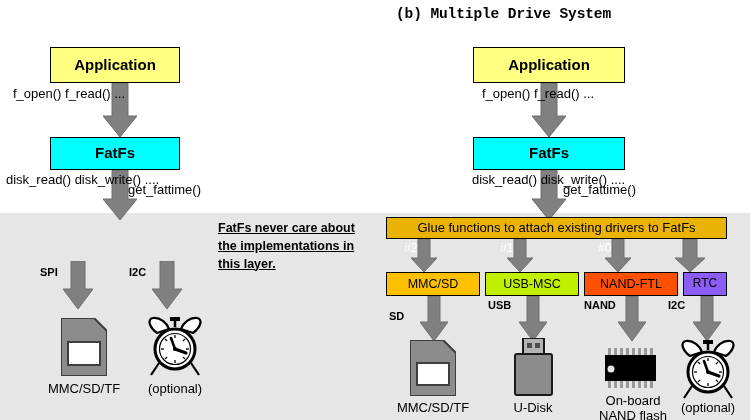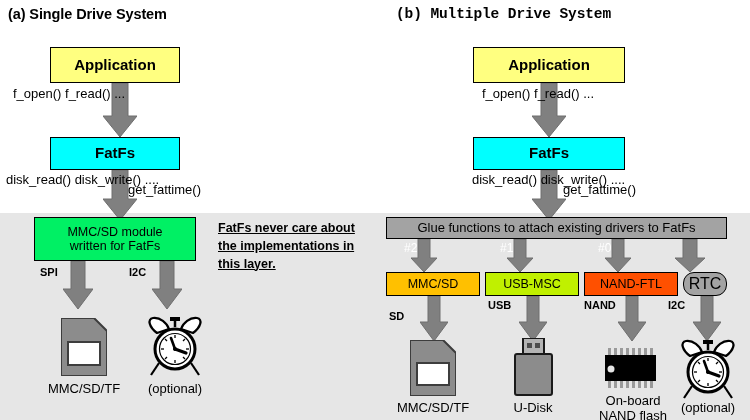--- a/index.html
+++ b/index.html
@@ -19,33 +19,33 @@
     position:absolute;
     font-size:14.5px;font-weight:bold;color:#000;
     letter-spacing:-0.1px;
     white-space:nowrap;
   }
   .box{
     position:absolute;
     border:1.5px solid #000;
     box-sizing:border-box;
     display:flex;align-items:center;justify-content:center;
-    text-align:center;
+    text-align:right;
     color:#000;
     line-height:1.12;
     white-space:pre-line;
   }
   .box.app{background:#ffff80;font-weight:bold;font-size:15px;}
   .box.fatfs{background:#00ffff;font-weight:bold;font-size:15px;}
   .box.mod-green{background:#00f064;font-size:12.5px;}
-  .box.glue{background:#a3a3a3;font-size:13px;}
+  .box.glue{background:#eab308;font-size:13px;}
   .box.amber{background:#ffc000;font-size:12.5px;}
   .box.lime{background:#c0f000;font-size:12.5px;}
   .box.orange{background:#ff5000;font-size:12.5px;}
-  .box.magenta{background:#a3a3a3;font-size:16px;border-radius:11px;}
+  .box.magenta{background:#8b5cf6;font-size:12px;}
 
   .api-label{
     position:absolute;
     font-size:13px;color:#000;white-space:nowrap;
     line-height:1.28;
   }
   .small-label{
     position:absolute;
     font-size:11px;font-weight:bold;color:#000;white-space:nowrap;
   }
@@ -72,21 +72,20 @@
   .icon{position:absolute;}
   .icon svg{display:block;}
 </style>
 </head>
 <body>
 
 <div id="stage">
 
   <div class="gray-band" style="top:213px;height:207px;"></div>
 
-  <div class="panel-title" style="left:8px;top:6px;">(a) Single Drive System</div>
 
   <div class="box app" style="left:50px;top:47px;width:130px;height:36px;">Application</div>
 
   <div class="arrow" style="left:103px;top:83px;">
     <svg width="34" height="54" viewBox="0 0 34 54">
       <polygon points="9,0 25,0 25,33 34,33 17,54 0,33 9,33" fill="#808080" stroke="#6e6e6e" stroke-width="1"></polygon>
     </svg>
   </div>
   <div class="api-label" style="left:13px;top:86px;">f_open()
 f_read()
@@ -97,22 +96,20 @@
   <div class="arrow" style="left:103px;top:170px;">
     <svg width="34" height="50" viewBox="0 0 34 50">
       <polygon points="9,0 25,0 25,29 34,29 17,50 0,29 9,29" fill="#808080" stroke="#6e6e6e" stroke-width="1"></polygon>
     </svg>
   </div>
   <div class="api-label" style="left:6px;top:172px;">disk_read()
 disk_write()
 ....</div>
   <div class="api-label" style="left:128px;top:182px;">get_fattime()</div>
 
-  <div class="box mod-green" style="left:34px;top:217px;width:162px;height:44px;">MMC/SD module
-written for FatFs</div>
 
   <div class="arrow" style="left:63px;top:261px;">
     <svg width="30" height="48" viewBox="0 0 30 48">
       <polygon points="8,0 22,0 22,28 30,28 15,48 0,28 8,28" fill="#808080" stroke="#6e6e6e" stroke-width="1"></polygon>
     </svg>
   </div>
   <div class="small-label" style="left:40px;top:266px;">SPI</div>
 
   <div class="arrow" style="left:152px;top:261px;">
     <svg width="30" height="48" viewBox="0 0 30 48">

